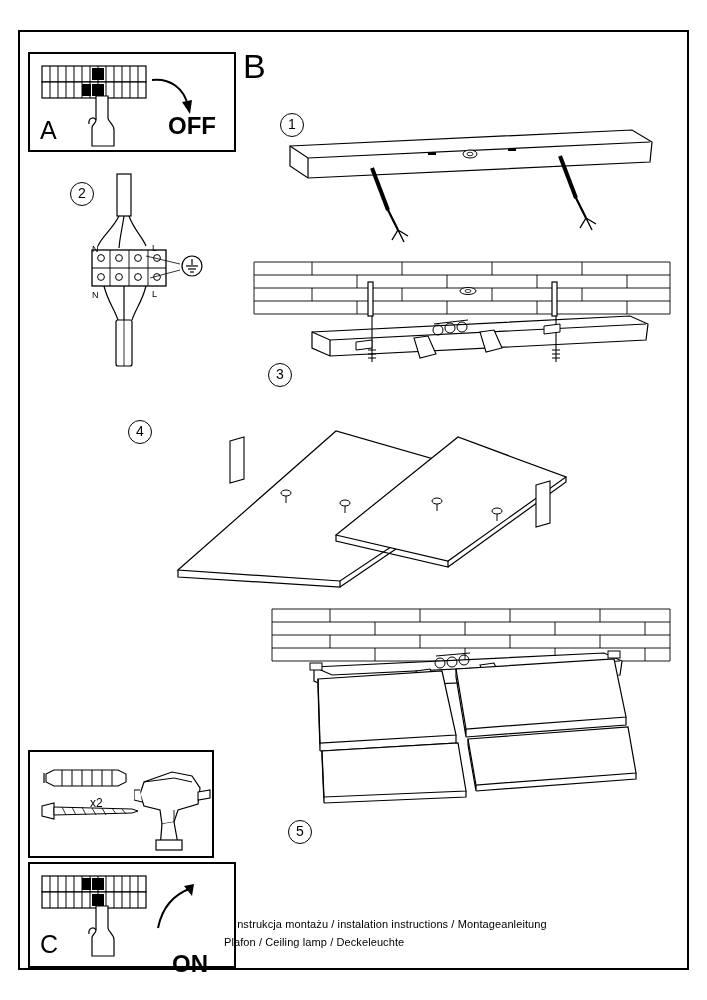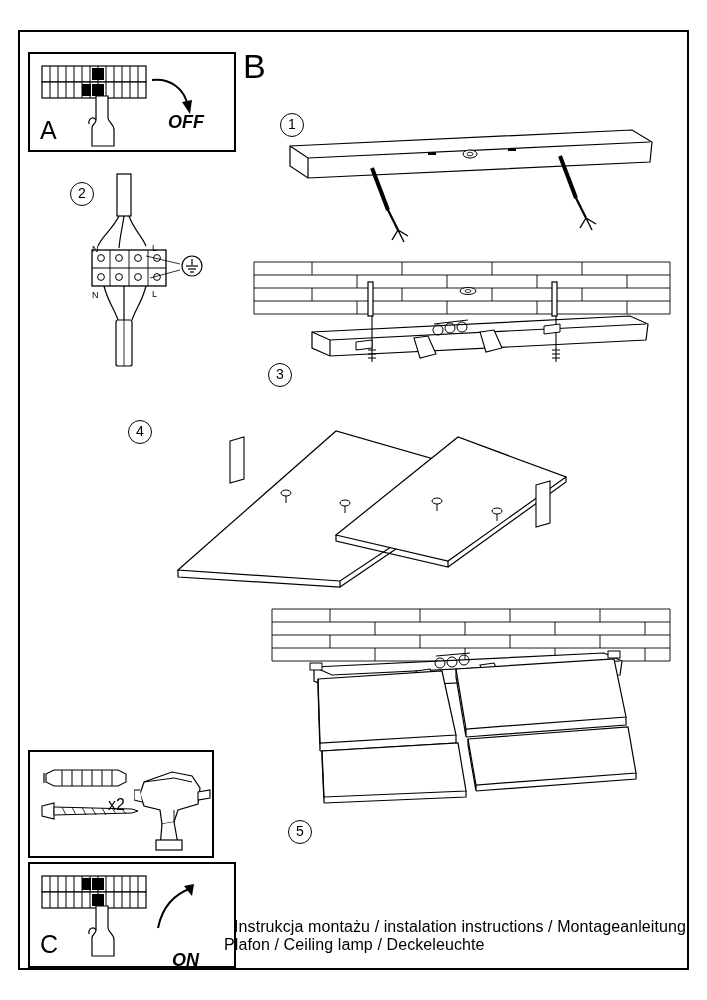--- a/index.html
+++ b/index.html
@@ -42,39 +42,38 @@
   }
   .big-letter {
     font-size: 30px;
     font-weight: normal;
     letter-spacing: 0.5px;
   }
   .section-letter {
     font-size: 25px;
   }
   .onoff {
-    font-size: 18px;
+    font-size: 24px;
     font-weight: bold;
-    font-style: italic;
   }
   .stepnum {
     position: absolute;
     width: 24px;
     height: 24px;
     border: 1.5px solid #000000;
     border-radius: 50%;
     box-sizing: border-box;
     font-size: 14px;
     line-height: 21px;
     text-align: center;
     background: #ffffff;
   }
   .footer-line {
     position: absolute;
-    font-size: 16px;
+    font-size: 11px;
     letter-spacing: 0.1px;
   }
   .smalltxt {
     position: absolute;
     font-size: 11px;
   }
   svg { display: block; }
   .sv { position: absolute; }
 </style>
 </head>
@@ -398,21 +397,21 @@
       <g stroke="#000" stroke-width="0.8">
         <line x1="22" y1="7" x2="26" y2="15"></line>
           <line x1="32" y1="7" x2="36" y2="15"></line>
         <line x1="42" y1="7" x2="46" y2="15"></line>
           <line x1="52" y1="8" x2="56" y2="15"></line>
         <line x1="62" y1="8" x2="66" y2="15"></line>
           <line x1="72" y1="8" x2="76" y2="14"></line>
         <line x1="82" y1="9" x2="86" y2="14"></line>
       </g>
     </svg>
-    <div class="lbl" style="left:78px; top:44px; font-size:16px;">x2</div>
+    <div class="lbl" style="left:60px; top:44px; font-size:12px;">x2</div>
 
     <svg class="sv" style="left:104px; top:8px;" width="80" height="92" viewBox="0 0 80 92">
       <path d="M6 34 L10 22 L38 12 L58 16 L66 28 L64 44 L44 50 L40 62 L28 64 L26 50 L10 46 Z" fill="#ffffff" stroke="#000" stroke-width="1.2"></path>
       <path d="M10 22 L40 18 L58 22" fill="none" stroke="#000" stroke-width="1"></path>
       <path d="M40 62 L44 84 L26 88 L28 64" fill="#ffffff" stroke="#000" stroke-width="1.2"></path>
       <rect x="22" y="80" width="26" height="10" fill="#ffffff" stroke="#000" stroke-width="1.2"></rect>
       <path d="M6 30 L0 30 L0 40 L8 42" fill="#ffffff" stroke="#000" stroke-width="1.1"></path>
       <path d="M64 32 L76 30 L76 38 L64 40 Z" fill="#ffffff" stroke="#000" stroke-width="1.1"></path>
       <line x1="40" y1="50" x2="40" y2="62" stroke="#000" stroke-width="0.9"></line>
     </svg>

